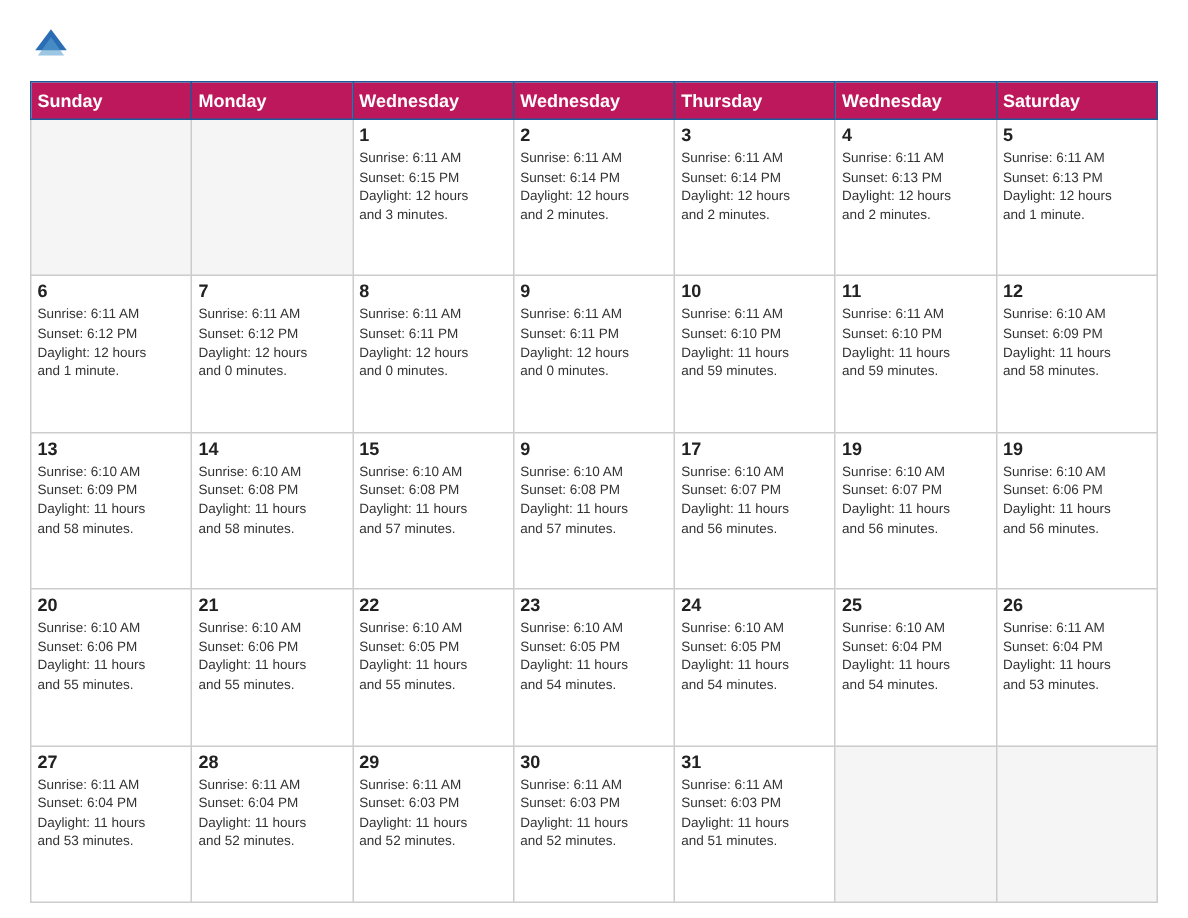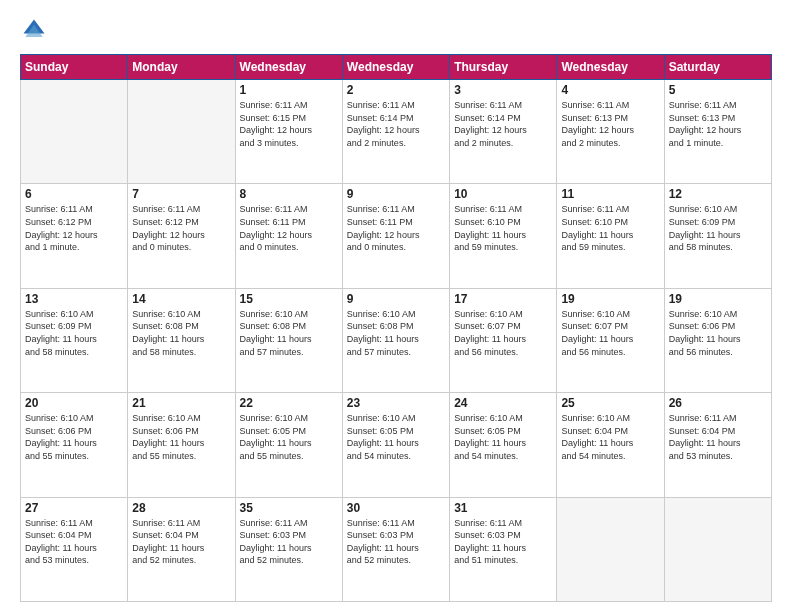--- a/index.html
+++ b/index.html
@@ -336,21 +336,21 @@
 and 53 minutes.</div>
           </td>
           <td>
             <span class="day-num">28</span>
             <div class="day-info" style="white-space: pre-line;">Sunrise: 6:11 AM
 Sunset: 6:04 PM
 Daylight: 11 hours
 and 52 minutes.</div>
           </td>
           <td>
-            <span class="day-num">35</span>
+            <span class="day-num">29</span>
             <div class="day-info" style="white-space: pre-line;">Sunrise: 6:11 AM
 Sunset: 6:03 PM
 Daylight: 11 hours
 and 52 minutes.</div>
           </td>
           <td>
             <span class="day-num">30</span>
             <div class="day-info" style="white-space: pre-line;">Sunrise: 6:11 AM
 Sunset: 6:03 PM
 Daylight: 11 hours

